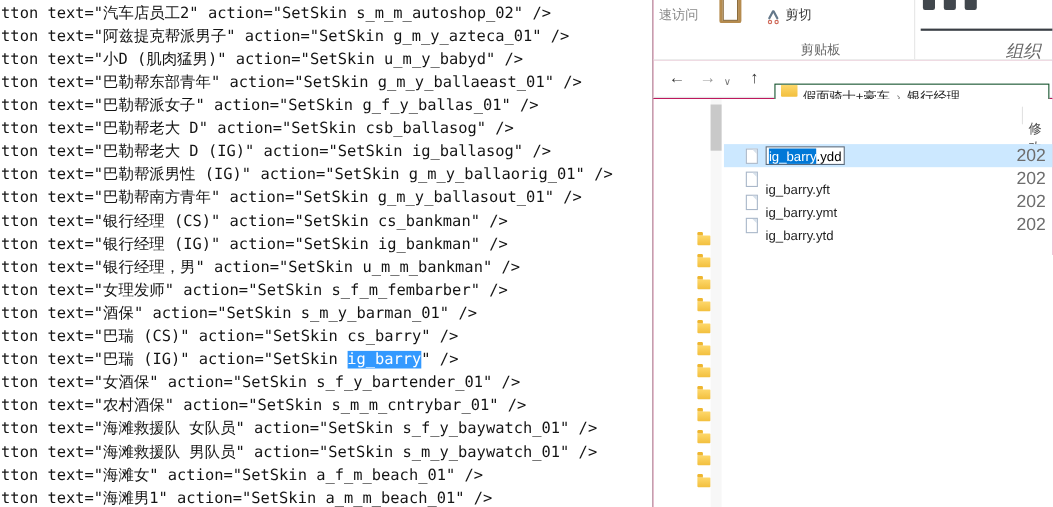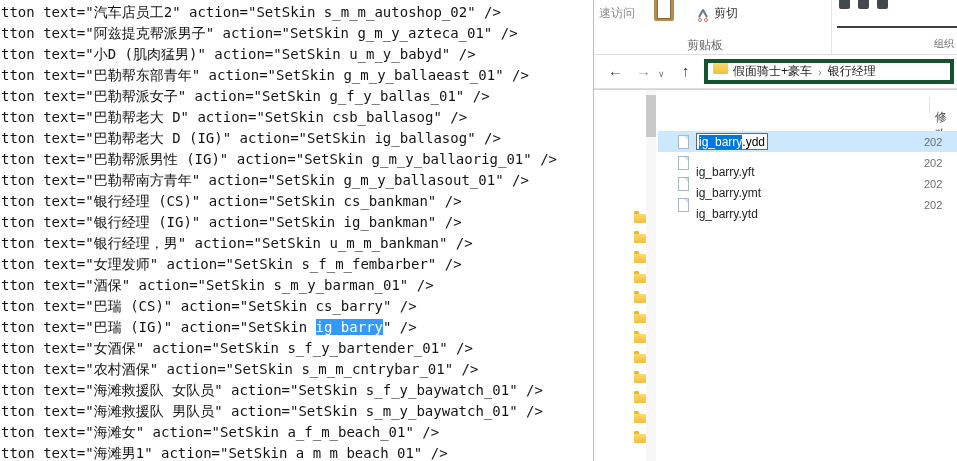--- a/index.html
+++ b/index.html
@@ -8,53 +8,53 @@
   .screen { position:relative; width:957px; height:461px; overflow:hidden; background:#fff; }
 
   
   .editor { position:absolute; left:0; top:0; width:593px; height:461px; overflow:hidden;
             background:#fff; font-family:"DejaVu Sans Mono","Liberation Mono",monospace;
             font-size:14px; line-height:21px; color:#141414; padding:2px 0 0 1px; }
   .code-line { white-space:pre; height:21px; }
   .code-selection { background:#3399ff; color:#fff; }
 
   
-  .explorer { position:absolute; left:593px; top:0; width:364px; height:461px; background:#bef264;
+  .explorer { position:absolute; left:593px; top:0; width:364px; height:461px; background:#be185d;
               border-left:1px solid #bcbcbc; font-size:12px; color:#333; }
 
   
   .ribbon { position:relative; height:55px; border-bottom:1px solid #e0e0e0; overflow:hidden; background:#fff; }
   .pin-button { position:absolute; left:5px; top:5px; color:#8a8a8a; font-size:12px; }
   .paste-button { position:absolute; left:60px; top:-7px; }
   .clipboard-icon { width:20px; height:28px; background:#b58b4e; border-radius:2px; position:relative; display:block; }
   .clipboard-icon::before { content:""; position:absolute; left:3px; top:5px; right:3px; bottom:2px; background:#fdfdfd; border:1px solid #8a6a3a; }
   .clipboard-icon::after { content:""; position:absolute; left:6px; top:-2px; width:8px; height:4px; background:#8a6a3a; border-radius:1px; }
   .cut-button { position:absolute; left:102px; top:5px; display:flex; align-items:flex-end; gap:4px; color:#333; font-size:12px; }
   .scissors-icon { position:relative; width:14px; height:13px; display:inline-block; }
   .scissors-icon .blade { position:absolute; top:0; width:2px; height:9px; background:#64788a; border-radius:1px; }
   .scissors-icon .b1 { left:4px; transform:rotate(28deg); }
   .scissors-icon .b2 { left:8px; transform:rotate(-28deg); }
   .scissors-icon .ring { position:absolute; bottom:0; width:4px; height:4px; border:1px solid #d06a5a; border-radius:50%; }
   .scissors-icon .r1 { left:2px; }
   .scissors-icon .r2 { left:8px; }
-  .clipboard-group-label { position:absolute; left:93px; top:37px; width:62px; text-align:left; color:#666; font-size:12px; }
+  .clipboard-group-label { position:absolute; left:108px; top:37px; width:62px; text-align:right; color:#666; font-size:12px; }
   .group-sep { position:absolute; left:237px; top:0; height:54px; width:1px; background:#e6e6e6; }
   .partial-icons { position:absolute; left:245px; top:0; display:flex; gap:8px; }
   .partial-icons i { width:11px; height:9px; background:#41474d; border-radius:0 0 2px 2px; display:block; }
   .partial-line { position:absolute; left:243px; right:0; top:26px; height:2px; background:#3a3f45; }
-  .organize-group-label { position:absolute; left:340px; top:37px; color:#666; font-size:10px; }
+  .organize-group-label { position:absolute; left:320px; top:37px; color:#666; font-size:16px;font-style:italic; }
 
   
   .navbar { position:relative; height:34px; border-bottom:1px solid #e0e0e0; background:#fff; }
   .nav-ico { position:absolute; top:8px; font-size:15px; line-height:15px; }
   .back { left:14px; color:#3b3b3b; }
   .fwd { left:42px; color:#9a9a9a; }
   .dd { left:64px; top:12px; font-size:9px; color:#777; }
   .up { left:88px; color:#3b3b3b; }
-  .address-bar { position:absolute; left:110px; top:4px; right:3px; height:25px; border:4px solid #14532d;
+  .address-bar { position:absolute; left:110px; top:21px; right:3px; height:25px; border:1px solid #14532d;
                  background:#fff; display:flex; gap:5px; padding:0 5px; overflow:hidden; }
   .folder-icon { position:relative; width:15px; height:11px; background:linear-gradient(#fed86b,#f2bf3e);
                  border-radius:1px; display:inline-block; flex:none; }
   .folder-icon::before { content:""; position:absolute; top:-3px; left:0; width:7px; height:3px; background:#eeb62f; border-radius:1px 1px 0 0; }
   .crumb { color:#222; font-size:12px; white-space:nowrap; cursor:default; }
   .crumb-sep { color:#808080; font-size:11px; margin:0 1px; }
 
   
   .content { position:absolute; left:0; right:0; top:90px; bottom:0; background:#fff; }
   .nav-pane { position:absolute; left:0; top:0; bottom:0; width:64px; overflow:hidden; }
@@ -69,21 +69,21 @@
   .col-name { position:absolute; left:12px; top:8px; color:#4c4c4c;margin-top:32px; }
   .col-divider { position:absolute; left:271px; top:7px; height:16px; width:1px; background:#e2e2e2; }
   .col-modified { position:absolute; left:277px; top:8px; color:#4c4c4c;margin-top:11px; }
   .file-rows { position:absolute; left:0; right:0; top:41px; }
   .file-row { position:relative; height:21px; display:flex; align-items:center; padding-left:20px; }
   .file-row.selected { background:#cce8ff; }
   .doc-icon { width:11px; height:14px; background:#fff; border:1px solid #a9b7c9; position:relative; margin-right:7px; flex:none; }
   .doc-icon::after { content:""; position:absolute; top:0; right:0; width:0; height:0;
                      border-top:4px solid #d6e0eb; border-left:4px solid transparent; }
   .file-name { font-size:12px; color:#1f1f1f; white-space:nowrap;margin-top:18px; }
-  .file-date { position:absolute; left:266px; color:#6d6d6d; font-size:11px; white-space:nowrap; }
+  .file-date { position:absolute; left:266px; color:#6d6d6d; font-size:16px; white-space:nowrap; }
   .rename-box { display:inline-flex; align-items:center; border:1px solid #596b7e; background:#fff;
                 height:17px; padding:0 2px; font-size:12px; }
   .rename-selected { background:#0078d7; color:#fff; }
   .rename-ext { color:#000;text-align:right; }
 </style>
 </head>
 <body>
 
 <div class="screen">
 

